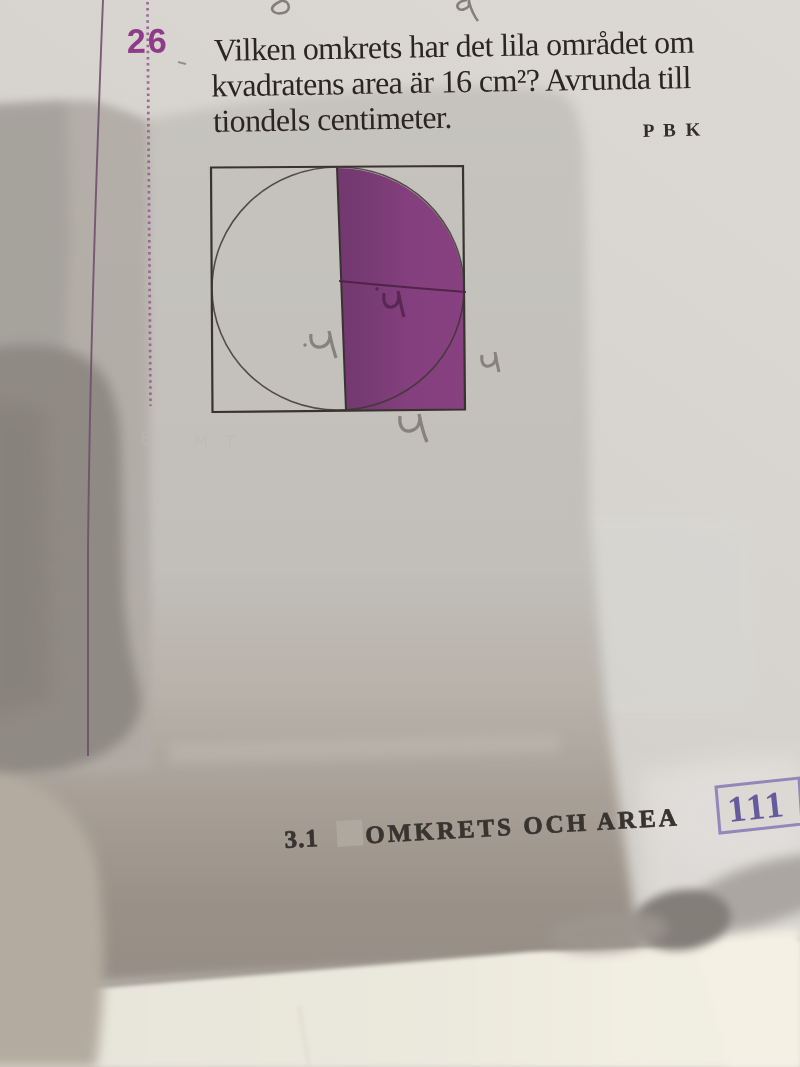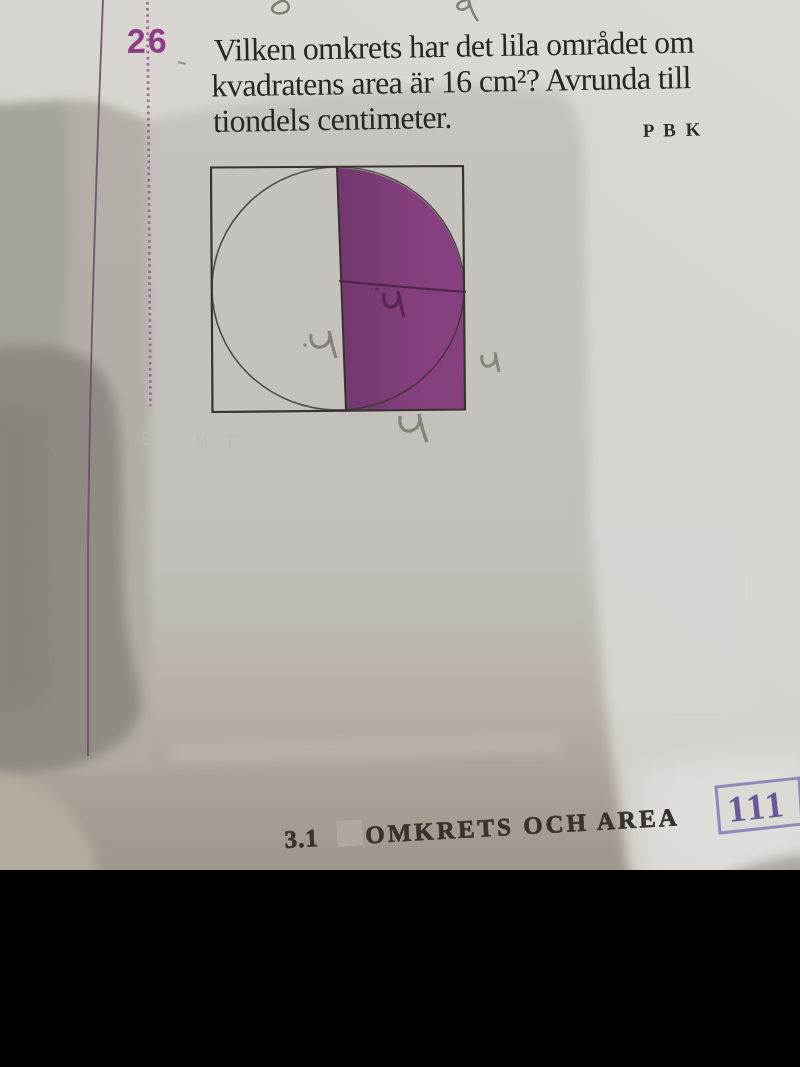--- a/index.html
+++ b/index.html
@@ -1,16 +1,16 @@
 <!DOCTYPE html>
 <html><head>
 <meta charset="utf-8">
 <style>
   html,body{margin:0;padding:0;background:#000;}
-  #page{position:relative;width:800px;height:870px;overflow:hidden;font-family:"Liberation Serif", serif;}
+  #page{position:relative;width:800px;height:1067px;overflow:hidden;font-family:"Liberation Serif", serif;}
 </style>
 </head>
 <body>
 <div id="page">
 <svg width="800" height="1067" viewBox="0 0 800 1067" xmlns="http://www.w3.org/2000/svg">
 <defs>
   <linearGradient id="bgGrad" x1="0.9" y1="0" x2="0.35" y2="1">
     <stop offset="0" stop-color="#dcd9d4"></stop>
     <stop offset="0.5" stop-color="#d6d3ce"></stop>
     <stop offset="1" stop-color="#cecbc6"></stop>

